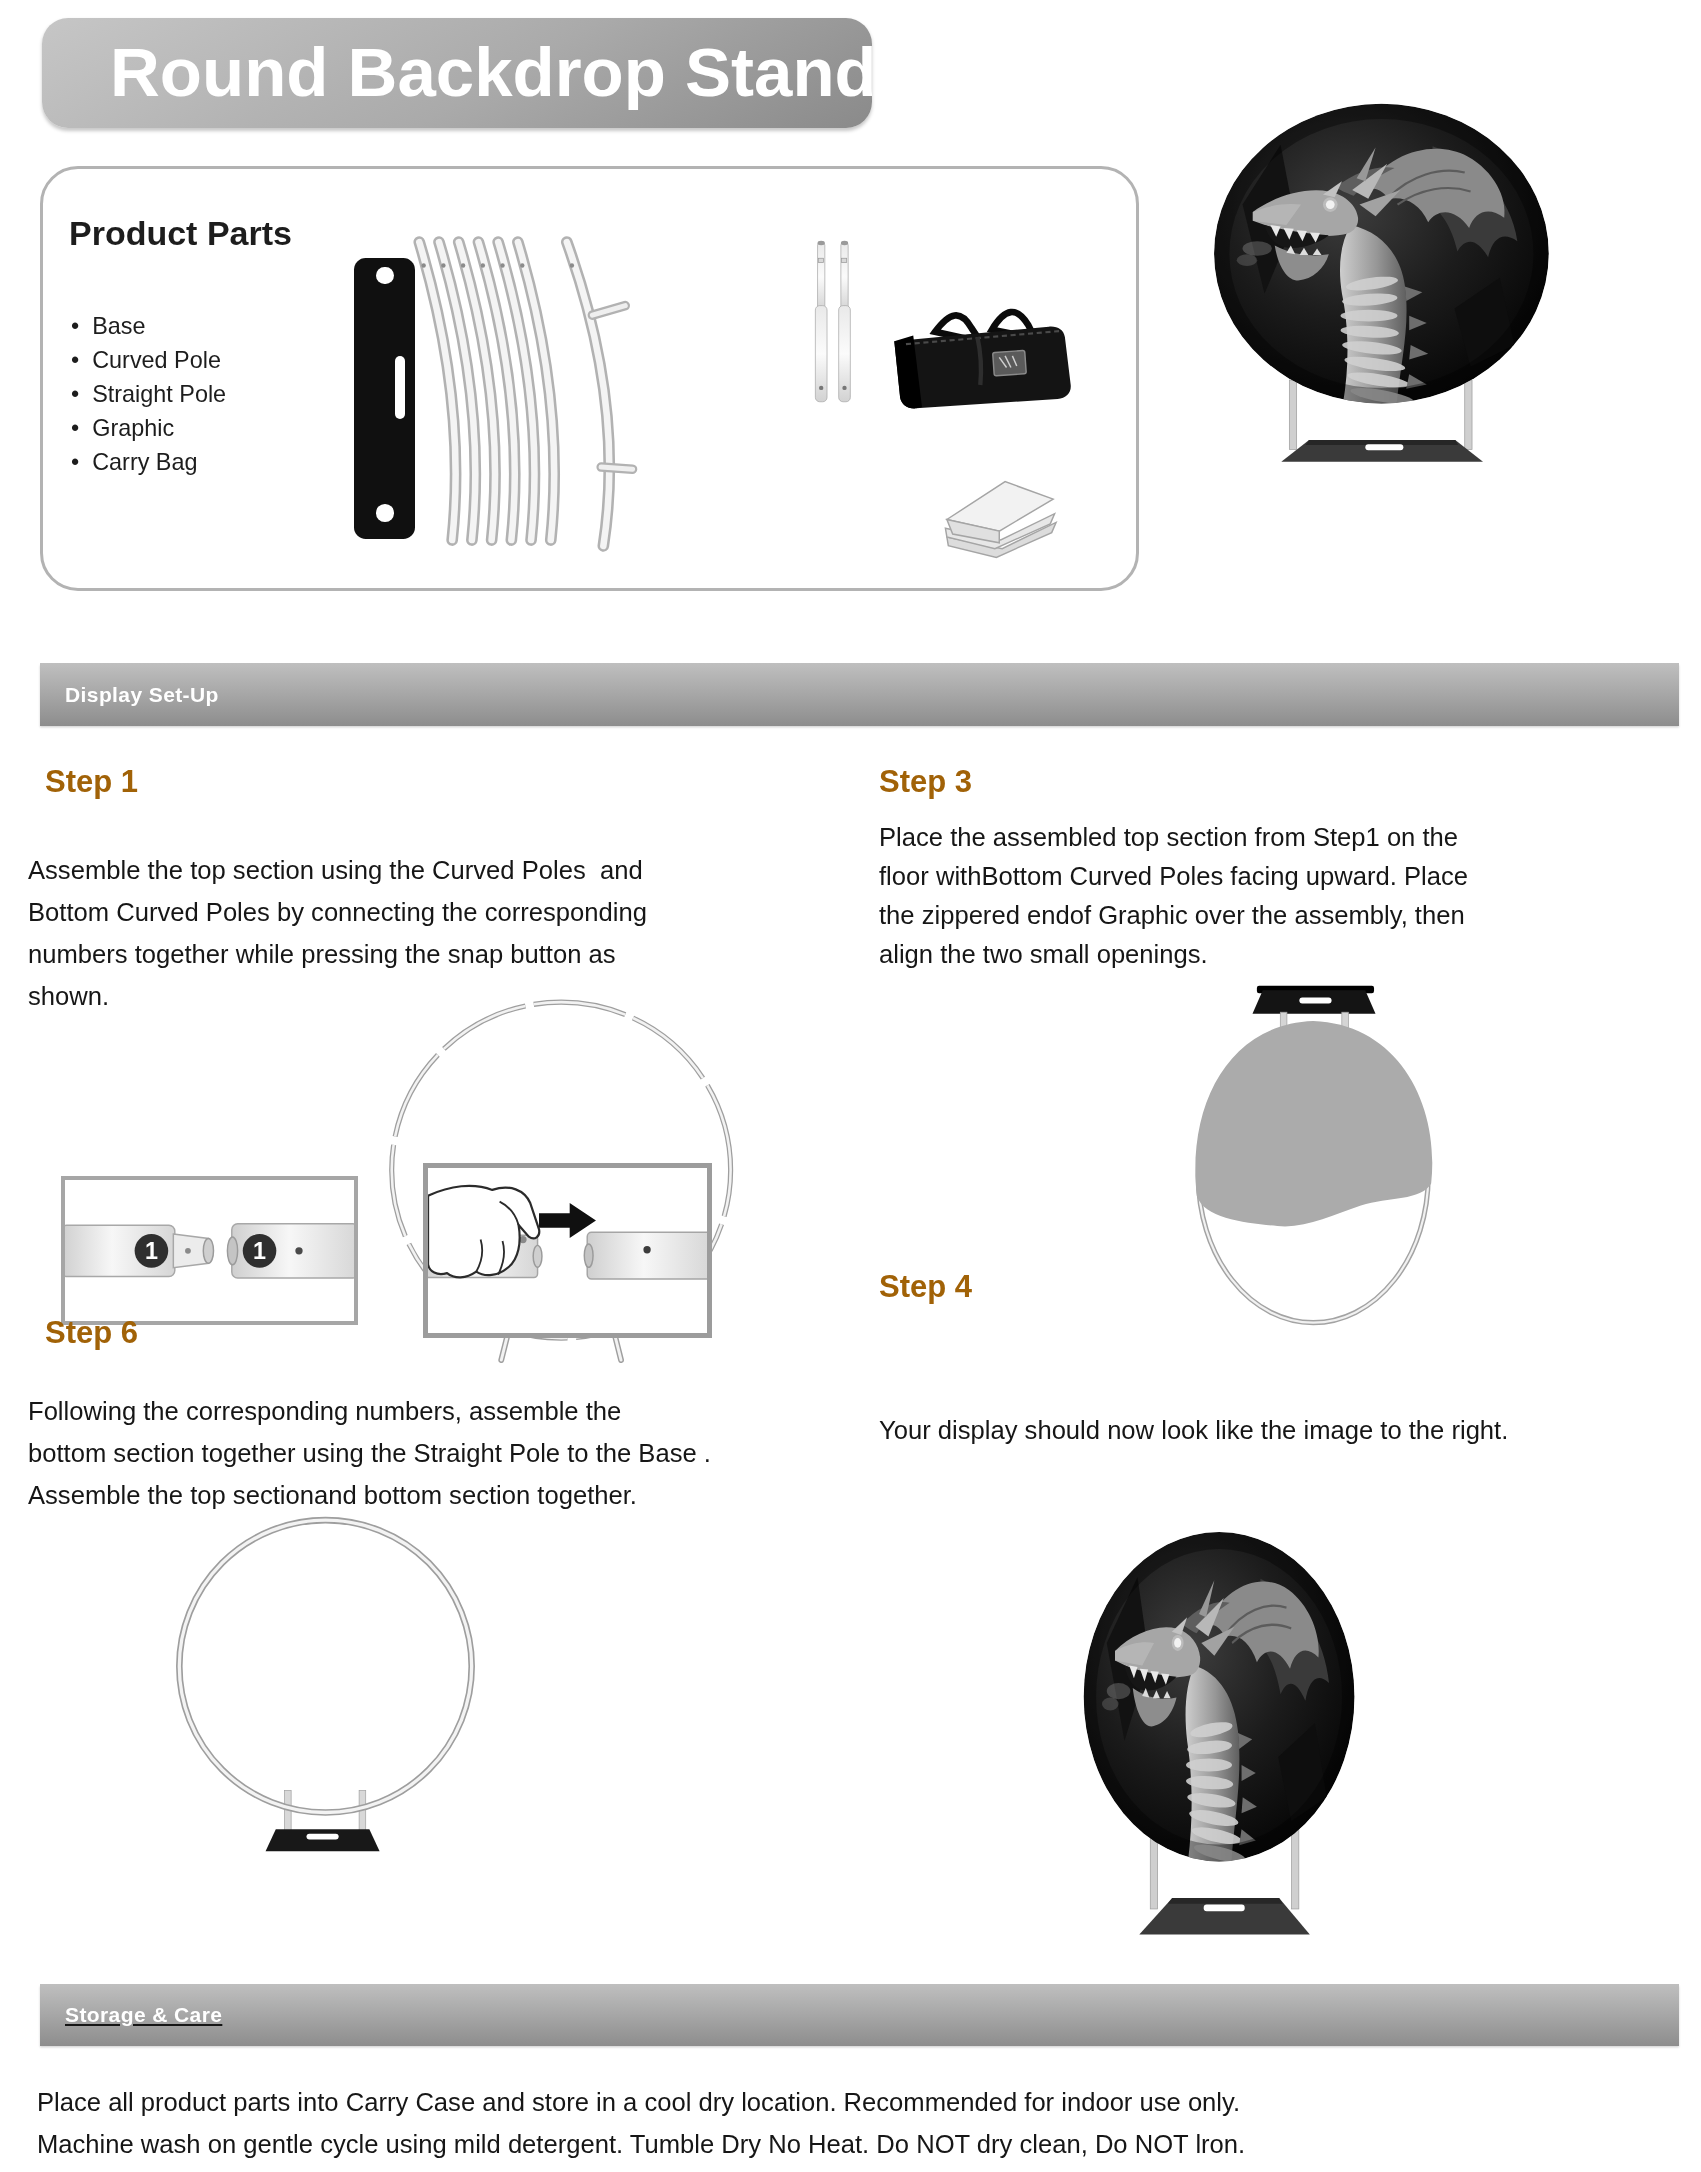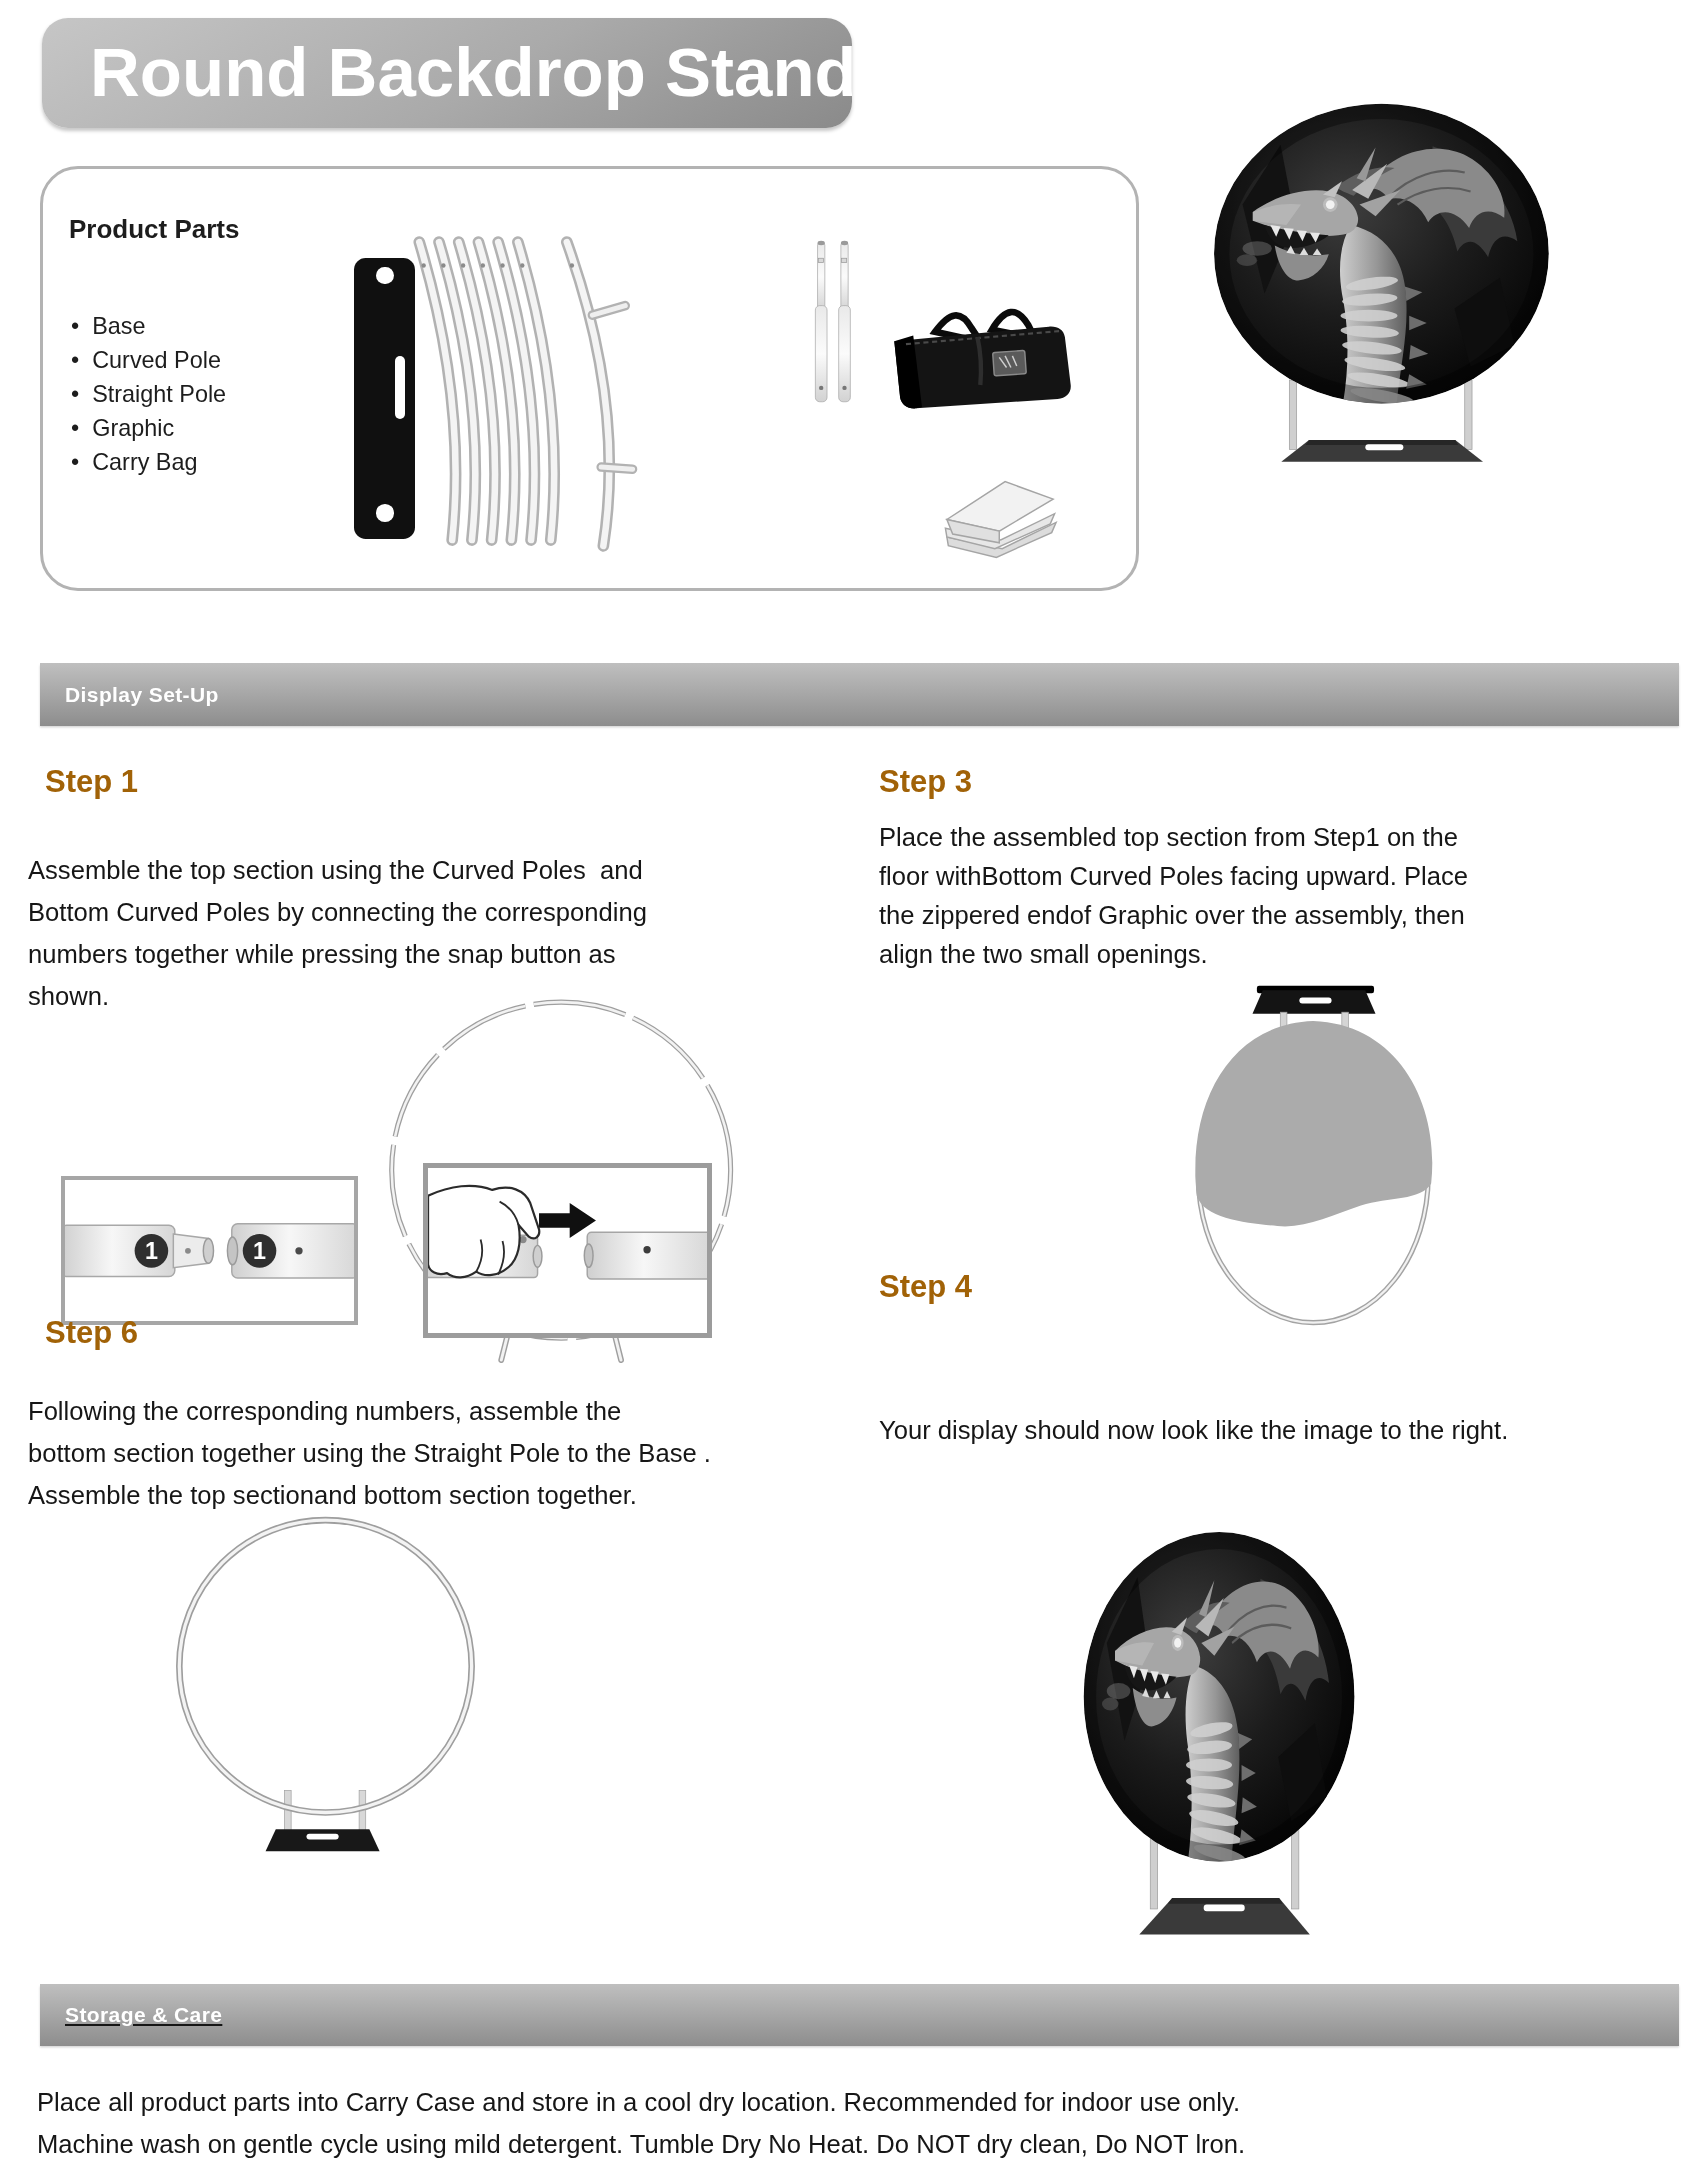--- a/index.html
+++ b/index.html
@@ -11,34 +11,34 @@
   .banner{
     background:linear-gradient(180deg,#bfbfbf 0%,#a9a9a9 45%,#8d8d8d 100%);
     box-shadow:0 1.5px 2.2px rgba(0,0,0,.18);
   }
   .banner-label{
     color:#ffffff;font-weight:bold;font-size:21px;letter-spacing:0.4px;
     padding-left:25px;white-space:pre;
   }
   .title-banner{
     background:linear-gradient(150deg,#c6c6c6 0%,#aaaaaa 55%,#8a8a8a 100%);
-    border-radius:26px;box-shadow:0 2.2px 3.7px rgba(0,0,0,.22);
+    border-radius:26px;box-shadow:0 2.2px 3.7px rgba(0,0,0,.22);padding-left:20px;
   }
   .title-text{
     color:#ffffff;font-weight:bold;font-size:69px;letter-spacing:0px;
     padding-left:48px;line-height:110px;white-space:pre;
   }
   .step-label{font-size:31px;font-weight:bold;color:#a16207;white-space:pre;}
   .body-line{font-size:25.6px;color:#161616;white-space:pre;}
   .lh57 .body-line{line-height:42px;}
   .lh54 .body-line{line-height:39px;}
   .parts-box{
     border:3.7px solid #b3b3b3;border-radius:38px;background:#ffffff;
   }
-  .parts-heading{font-size:26px;font-weight:bold;color:#1d1d1d;white-space:pre;}
+  .parts-heading{font-size:34px;font-weight:bold;color:#1d1d1d;white-space:pre;}
   .bullet-item{font-size:23.4px;color:#1d1d1d;line-height:34px;white-space:pre;}
   .bullet-item::before{content:"\2022\00a0\00a0";font-size:23.4px;}
   .base-plate{background:#101010;border-radius:11.7px;}
   .plate-hole{position:absolute;width:17.6px;height:17.6px;border-radius:50%;background:#ffffff;}
   .plate-slot{position:absolute;width:10.2px;height:63px;border-radius:5.1px;background:#ffffff;}
   .fig-box{border:4.4px solid #a6a6a6;background:#ffffff;}
   .callout-box{border:5.1px solid #9c9c9c;background:#ffffff;}
   svg{display:block;}
 </style>
 </head>

